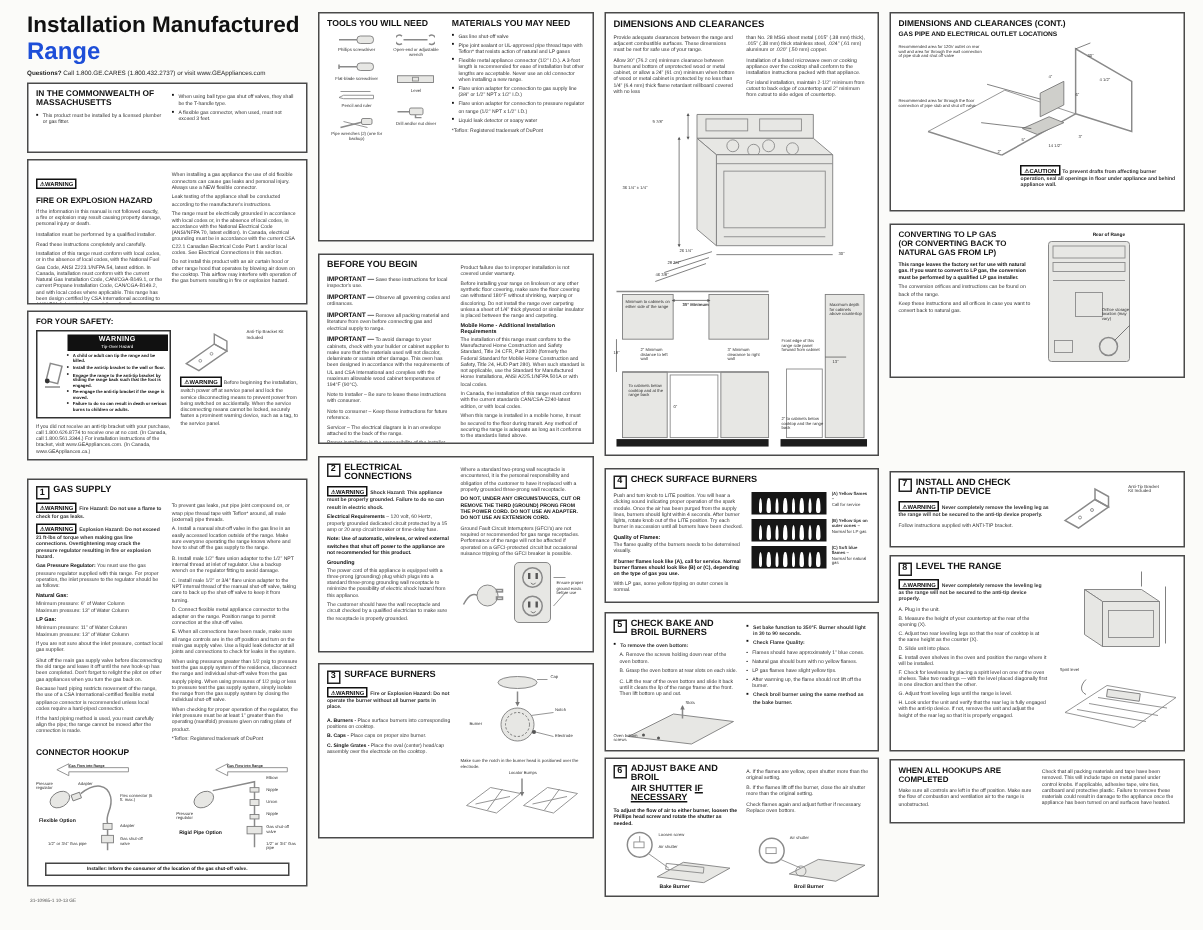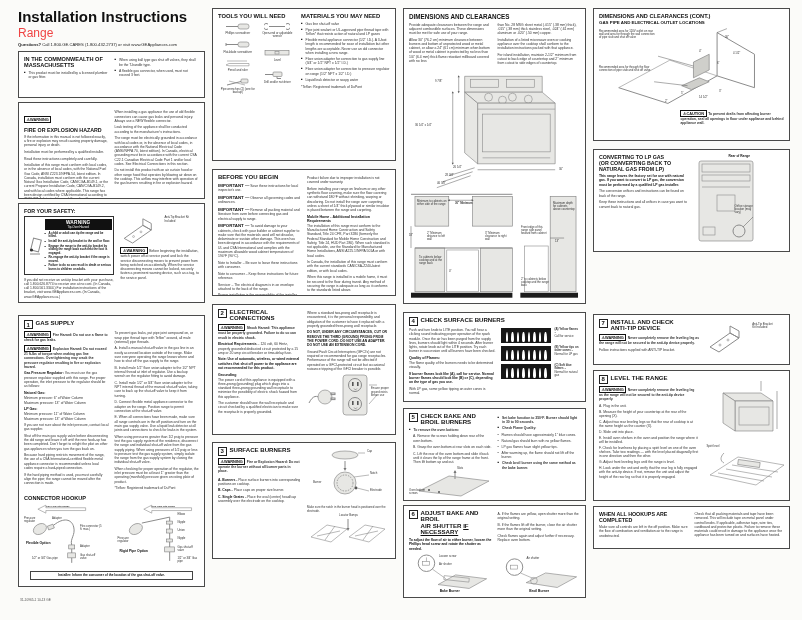--- a/index.html
+++ b/index.html
@@ -29,21 +29,21 @@
 .u{text-decoration:underline}
 .lab{position:absolute;font-size:2.8px;line-height:1.12;color:#333}
 .cap{font-size:3.4px;font-weight:bold;text-align:center;color:#111}
 svg{display:block}
 .sk{stroke:#8a8a8a;fill:none;stroke-width:1}
 .skt{stroke:#8a8a8a;fill:none;stroke-width:.6}
 .skf{stroke:#7d7d7d;fill:#e7e7e4;stroke-width:.6}
 .skd{stroke:#555;fill:none;stroke-width:.5}
 .blk{fill:#1c1c1c;stroke:none}
 #title{font-size:15px;font-weight:bold;color:#111;line-height:1.15}
-#title2{font-size:12px;font-weight:normal;color:#ef4444;margin:1px 0 2px}
+#title2{font-size:16px;font-weight:bold;color:#1d4ed8;margin:1px 0 2px}
 .qline{font-size:4.2px;color:#222;margin-bottom:4px}
 .fbox{width:50px;height:15px;background:#161616;display:flex;align-items:flex-end;justify-content:space-around;padding:1px 3px;flex:none}
 .fbox i{width:2.4px;height:10px;background:#fff;border-radius:50% 50% 45% 45%/75% 75% 25% 25%}
 .frow{display:flex;gap:3px;margin-bottom:3px;align-items:flex-start}
 .flab{font-size:2.9px;line-height:1.2;color:#333}
 .tool{text-align:center;margin-bottom:5px;padding:0 2px}
 .tool svg{margin:0 auto 1.5px;width:26px;height:9px}
 .tlab{font-size:2.9px;color:#333;line-height:1.1}
 .wbar{background:#111;color:#fff;text-align:center;padding:1px 0 1.5px;margin-bottom:1.5px}
 .wbar .w1{font-size:4.8px;font-weight:bold;letter-spacing:.2px}
@@ -53,21 +53,21 @@
 .fig{position:relative}
 .notebox{border:1px solid #444;font-size:3.2px;font-weight:bold;text-align:center;padding:1.5px 2px;margin:2px 6px 0;color:#111}
 #footer{position:absolute;left:20px;top:598px;font-size:3.2px;color:#555}
 .arrowlab{position:absolute;font-size:2.8px;font-weight:bold;color:#333;white-space:nowrap}
 </style>
 </head>
 <body>
 
 <div class="col" id="col1">
   <div style="margin-bottom:3px">
-    <div id="title">Installation Instructions</div>
+    <div id="title">Installation Manufactured</div>
     <div id="title2">Range</div>
     <div class="qline"><b>Questions?</b><span> Call 1.800.GE.CARES (1.800.432.2737) or visit www.GEAppliances.com</span></div>
   </div>
 
   <div class="box" style="height:47px">
     <div class="tc">
       <div>
         <div class="h1" style="font-size:5.6px">IN THE COMMONWEALTH OF MASSACHUSETTS</div>
         <div>
             <div class="b">This product must be installed by a licensed plumber or gas fitter.</div>

